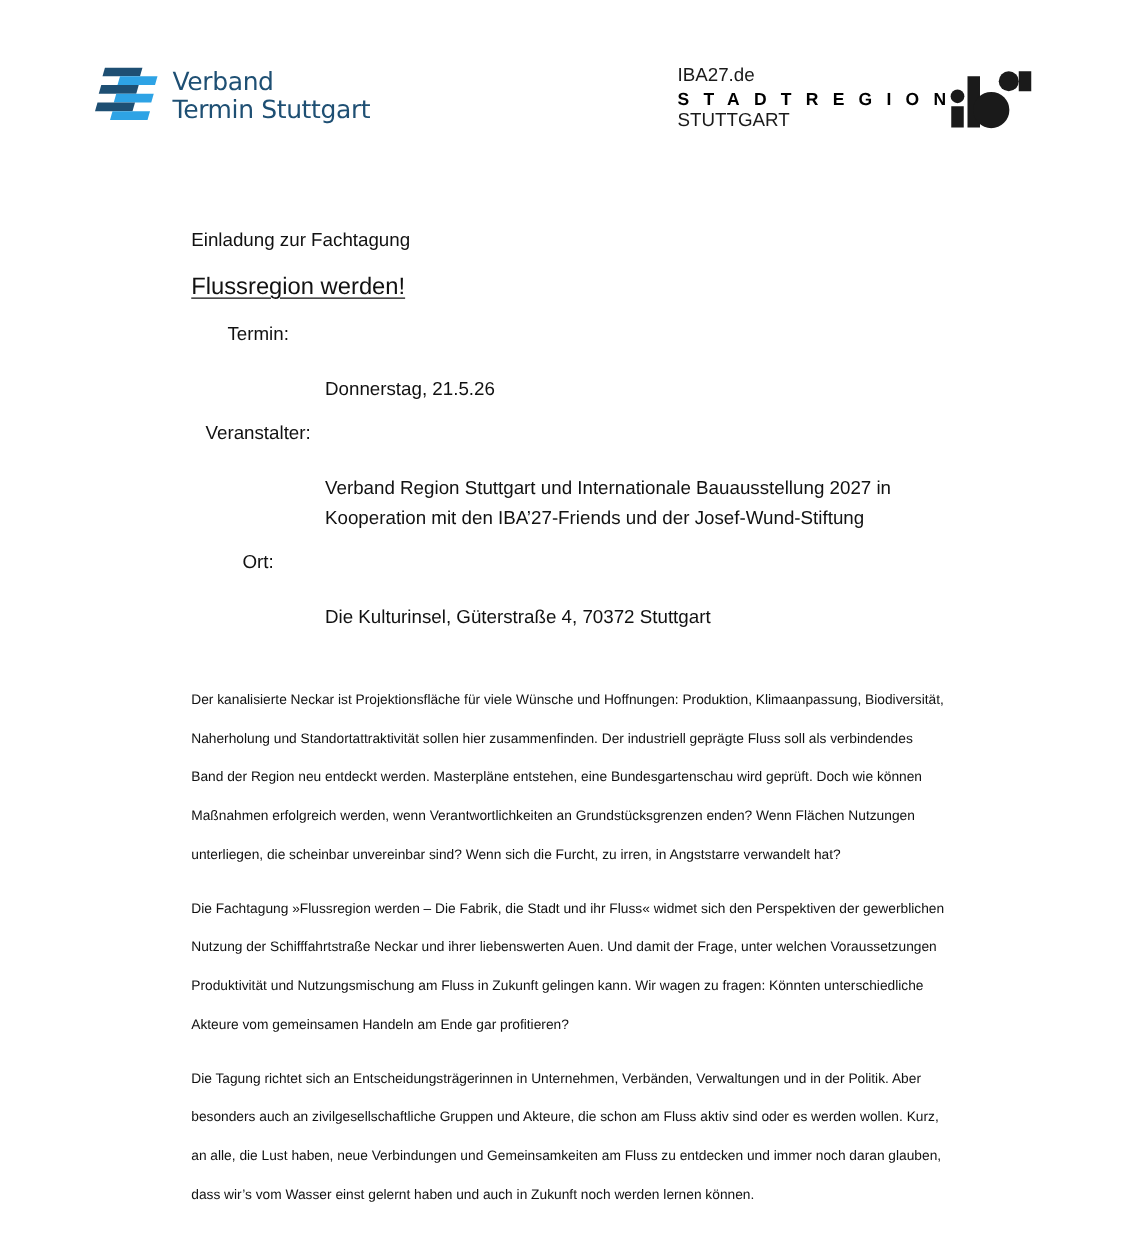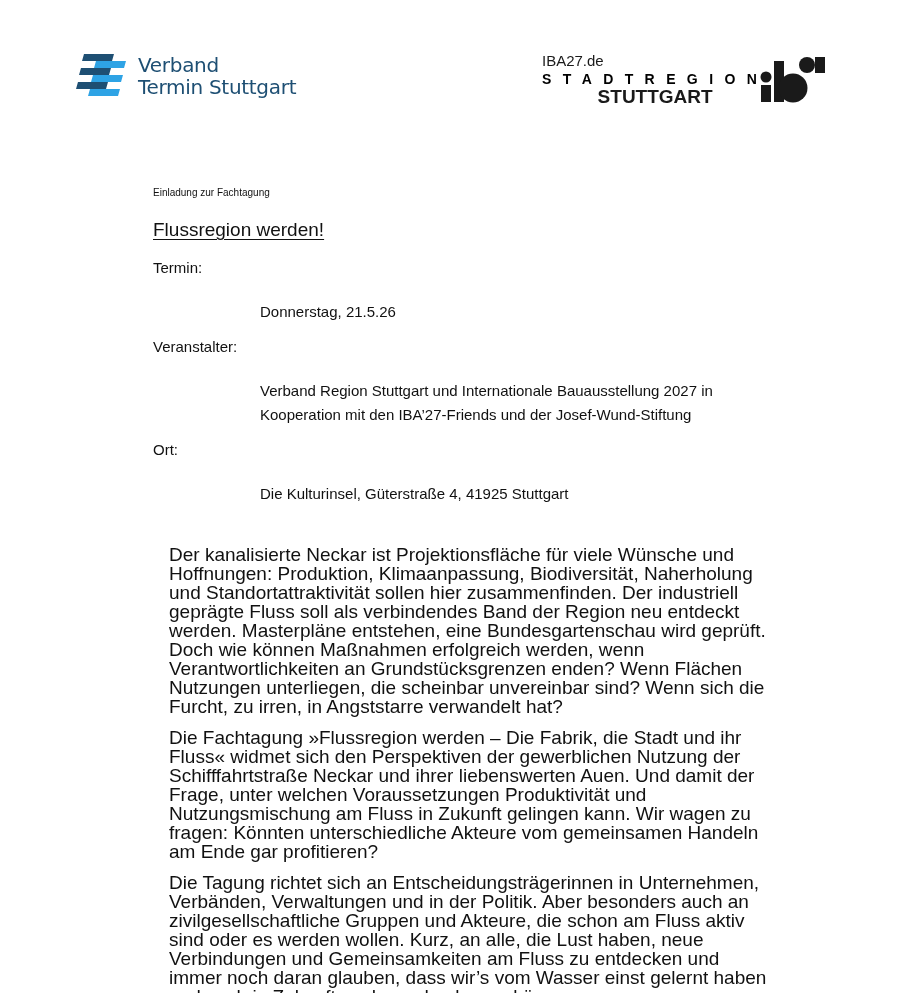--- a/index.html
+++ b/index.html
@@ -6,32 +6,32 @@
     body {
       width: 909px; height: 993px; position: relative; overflow: hidden;
       font-family: "Liberation Sans", sans-serif; color: #111111;
     }
     .logo-vrs { position: absolute; left: 74px; top: 54px; display: flex; align-items: flex-start; }
     .vrs-mark { width: 56px; height: 48px; position: relative; }
     .vrs-text { margin-left: 8px; color: #1e4f73; font-family: "DejaVu Sans", sans-serif; font-size: 20px; line-height: 22px; letter-spacing: -0.3px; }
     .logo-iba { position: absolute; left: 542px; top: 52px; }
     .iba-line1 { font-size: 15px; font-weight: normal; line-height: 18px; color: #1a1a1a; }
     .iba-line2 { font-size: 14px; font-weight: bold; letter-spacing: 11.4px; line-height: 18px; color: #000000; }
-    .iba-line3 { font-size: 19px; font-weight: bold; line-height: 18px; color: #1a1a1a; text-align: center; }
+    .iba-line3 { font-size: 15px; font-weight: normal; line-height: 18px; color: #1a1a1a; }
     .iba-mark { position: absolute; left: 760px; top: 55px; width: 66px; height: 48px; }
     .content { position: absolute; left: 153px; top: 183px; width: 620px; }
-    .kicker { font-size: 10px; line-height: 20px; margin: 0; }
+    .kicker { font-size: 15px; line-height: 20px; margin: 0; }
     .series { font-size: 19px; line-height: 24px; margin: 15px 16px 0 0; display: inline-block; text-decoration: underline; text-underline-offset: 3px; text-decoration-thickness: 1px; }
     .title { font-size: 19px; font-weight: bold; line-height: 24px; margin: 14px 0 0 0; }
     .meta { margin-top: 14px; }
     .meta-row { display: flex; font-size: 15px; line-height: 23.5px; margin-bottom: 11.5px; }
-    .meta-label { width: 107px; flex: none; }
+    .meta-label { width: 107px; flex: none; text-align: center; }
     .meta-value { flex: 1; margin-top: 44px; }
     .body-text { margin-top: 40px; }
-    .para { font-size: 19px; line-height: 19px; margin: 0 0 12px 16px; width: 605px; }
+    .para { font-size: 11px; line-height: 31px; margin: 0 0 12px 0; width: 605px; }
   </style>
 </head>
 <body>
 
 <div class="logo-vrs">
   <svg class="vrs-mark" viewBox="0 0 56 48">
     <polygon points="10,0 40,0 38,7 8,7" fill="#1e4f73"></polygon>
     <polygon points="22,7 52,7 50,14 20,14" fill="#2ea3e5"></polygon>
     <polygon points="7,14 37,14 35,21 5,21" fill="#1e4f73"></polygon>
     <polygon points="19,21 49,21 47,28 17,28" fill="#2ea3e5"></polygon>
@@ -67,21 +67,21 @@
     <div class="meta-row">
       <span class="meta-label">Termin:</span>
       <span class="meta-value">Donnerstag, 21.5.26</span>
     </div>
     <div class="meta-row">
       <span class="meta-label">Veranstalter:</span>
       <span class="meta-value">Verband Region Stuttgart und Internationale Bauausstellung 2027 in Kooperation mit den IBA’27-Friends und der Josef-Wund-Stiftung</span>
     </div>
     <div class="meta-row">
       <span class="meta-label">Ort:</span>
-      <span class="meta-value">Die Kulturinsel, Güterstraße 4, 41925 Stuttgart</span>
+      <span class="meta-value">Die Kulturinsel, Güterstraße 4, 70372 Stuttgart</span>
     </div>
   </div>
 
   <div class="body-text">
     <p class="para">Der kanalisierte Neckar ist Projektionsfläche für viele Wünsche und Hoffnungen: Produktion, Klimaanpassung, Biodiversität, Naherholung und Standortattraktivität sollen hier zusammenfinden. Der industriell geprägte Fluss soll als verbindendes Band der Region neu entdeckt werden. Masterpläne entstehen, eine Bundesgartenschau wird geprüft. Doch wie können Maßnahmen erfolgreich werden, wenn Verantwortlichkeiten an Grundstücksgrenzen enden? Wenn Flächen Nutzungen unterliegen, die scheinbar unvereinbar sind? Wenn sich die Furcht, zu irren, in Angststarre verwandelt hat?</p>
     <p class="para">Die Fachtagung »Flussregion werden – Die Fabrik, die Stadt und ihr Fluss« widmet sich den Perspektiven der gewerblichen Nutzung der Schifffahrtstraße Neckar und ihrer liebenswerten Auen. Und damit der Frage, unter welchen Voraussetzungen Produktivität und Nutzungsmischung am Fluss in Zukunft gelingen kann. Wir wagen zu fragen: Könnten unterschiedliche Akteure vom gemeinsamen Handeln am Ende gar profitieren?</p>
     <p class="para">Die Tagung richtet sich an Entscheidungsträgerinnen in Unternehmen, Verbänden, Verwaltungen und in der Politik. Aber besonders auch an zivilgesellschaftliche Gruppen und Akteure, die schon am Fluss aktiv sind oder es werden wollen. Kurz, an alle, die Lust haben, neue Verbindungen und Gemeinsamkeiten am Fluss zu entdecken und immer noch daran glauben, dass wir’s vom Wasser einst gelernt haben und auch in Zukunft noch werden lernen können.</p>
   </div>
 </div>
 

